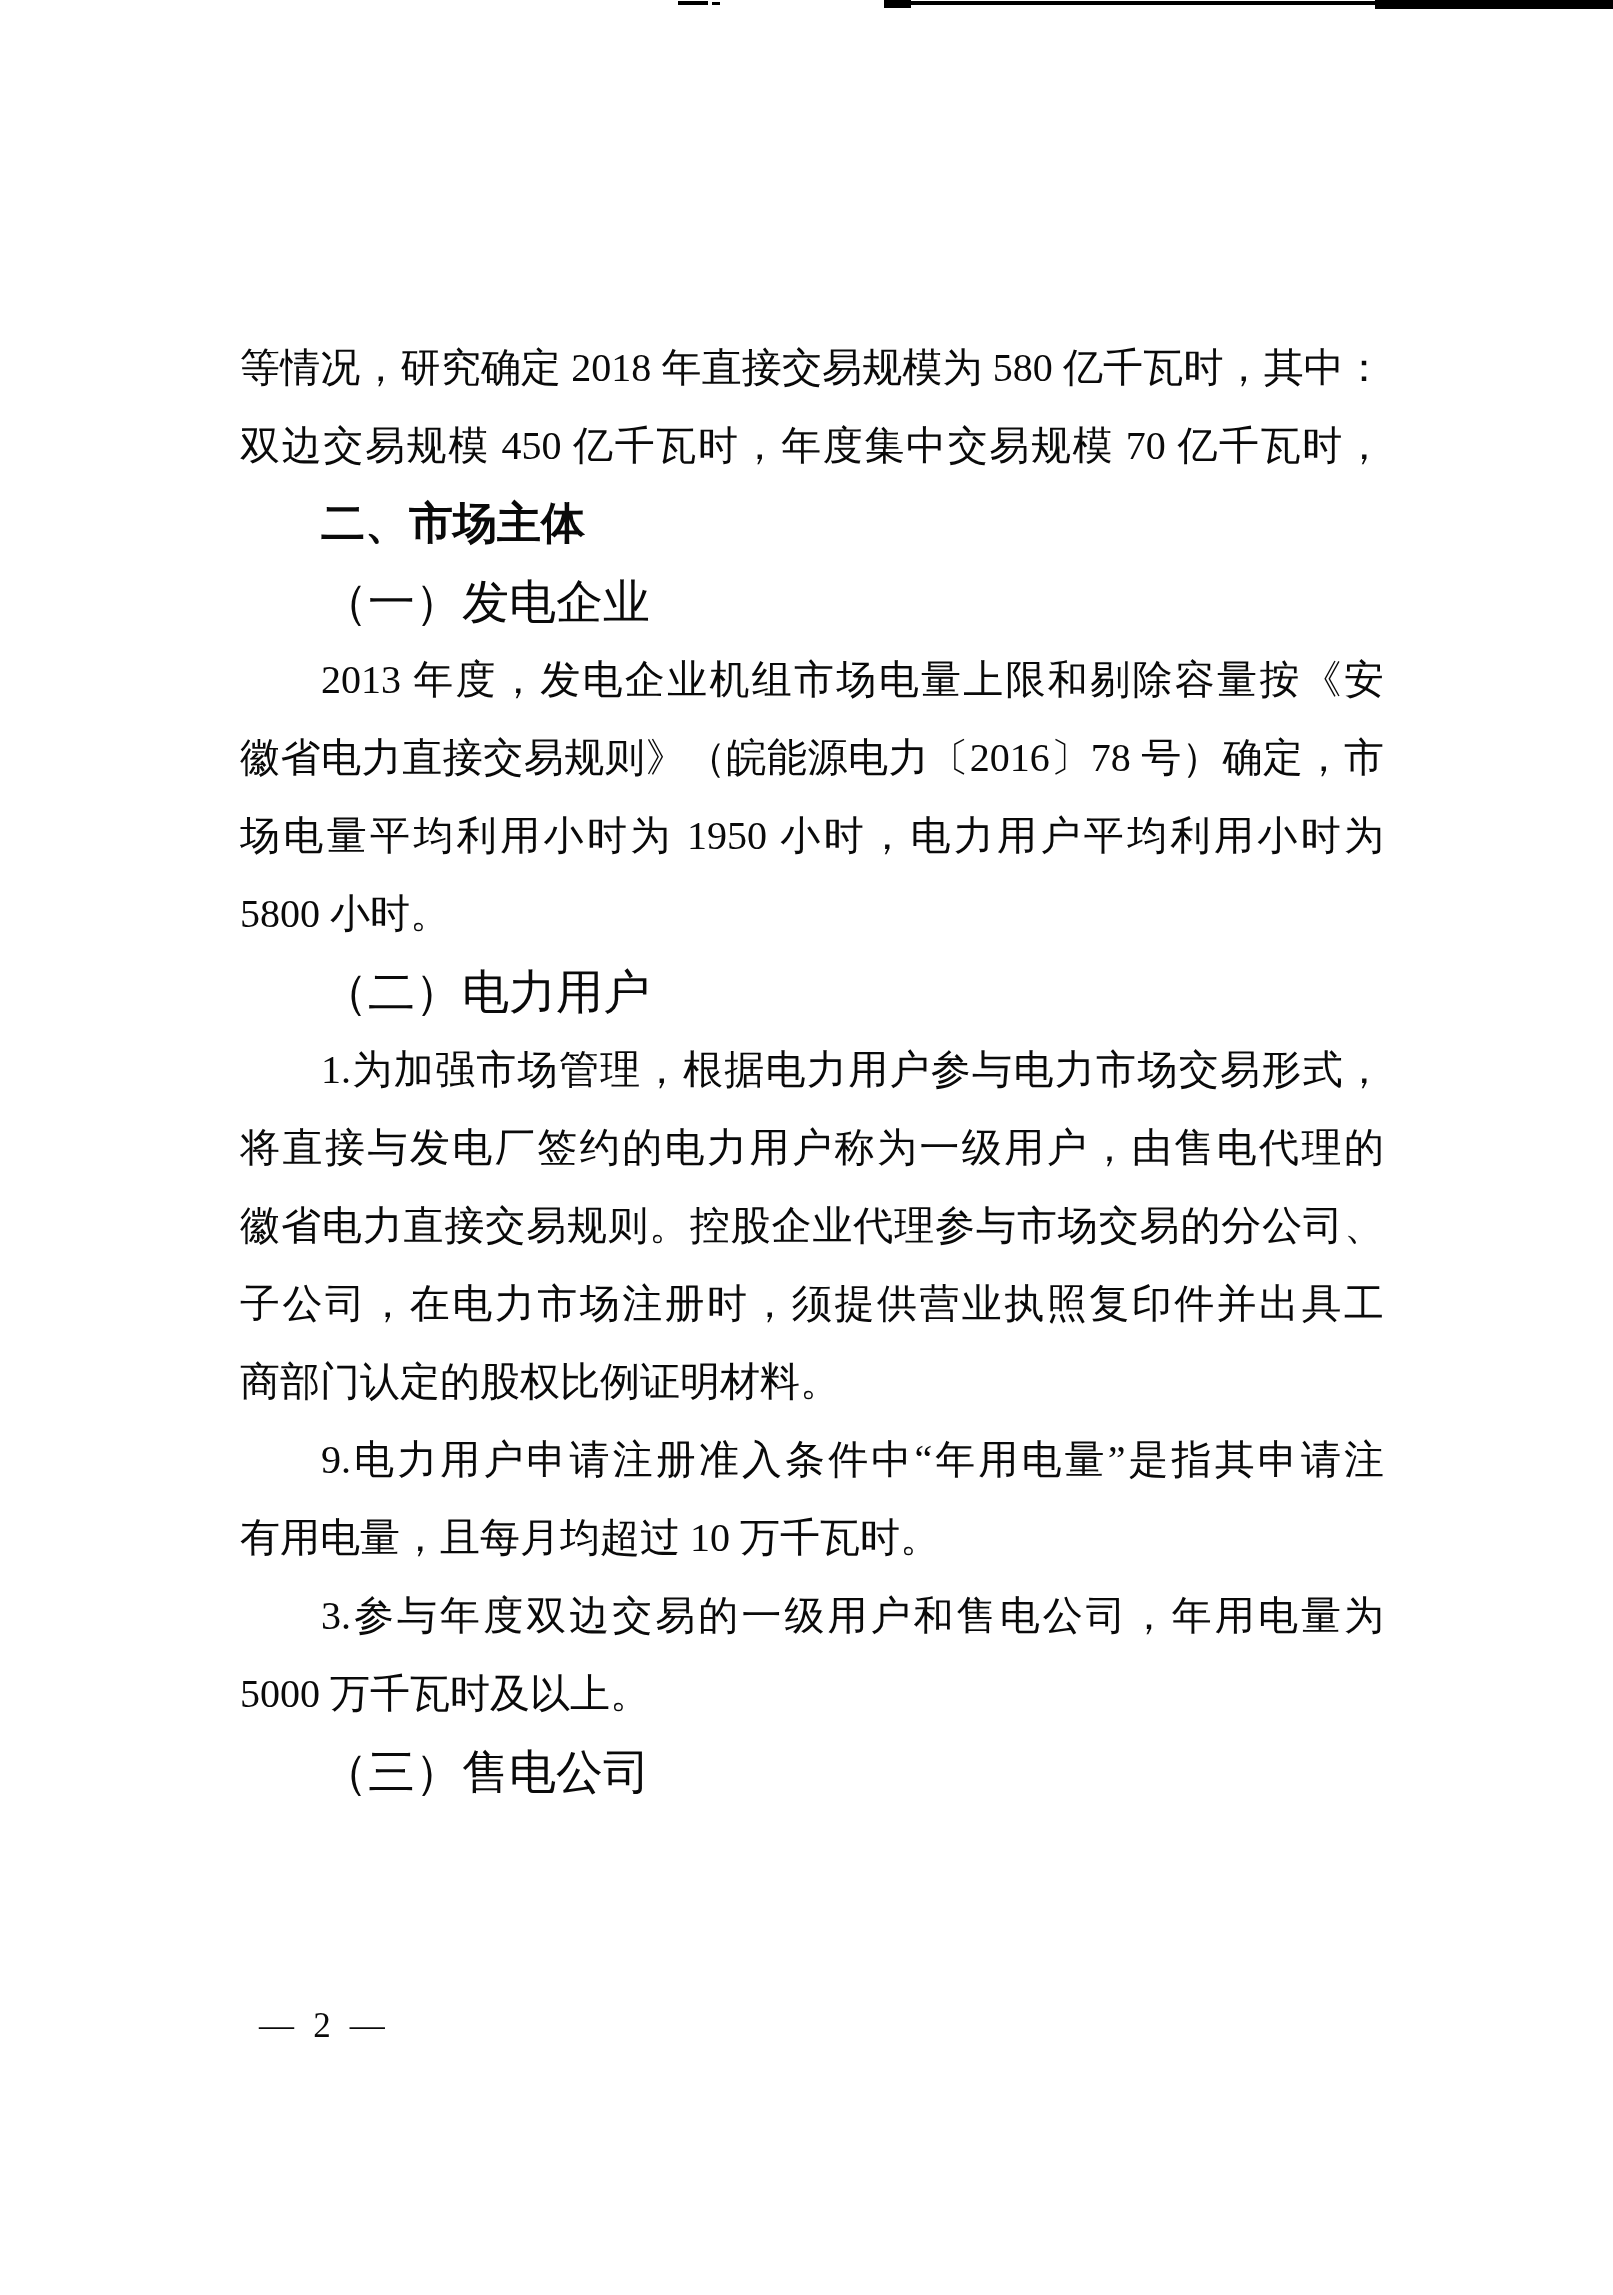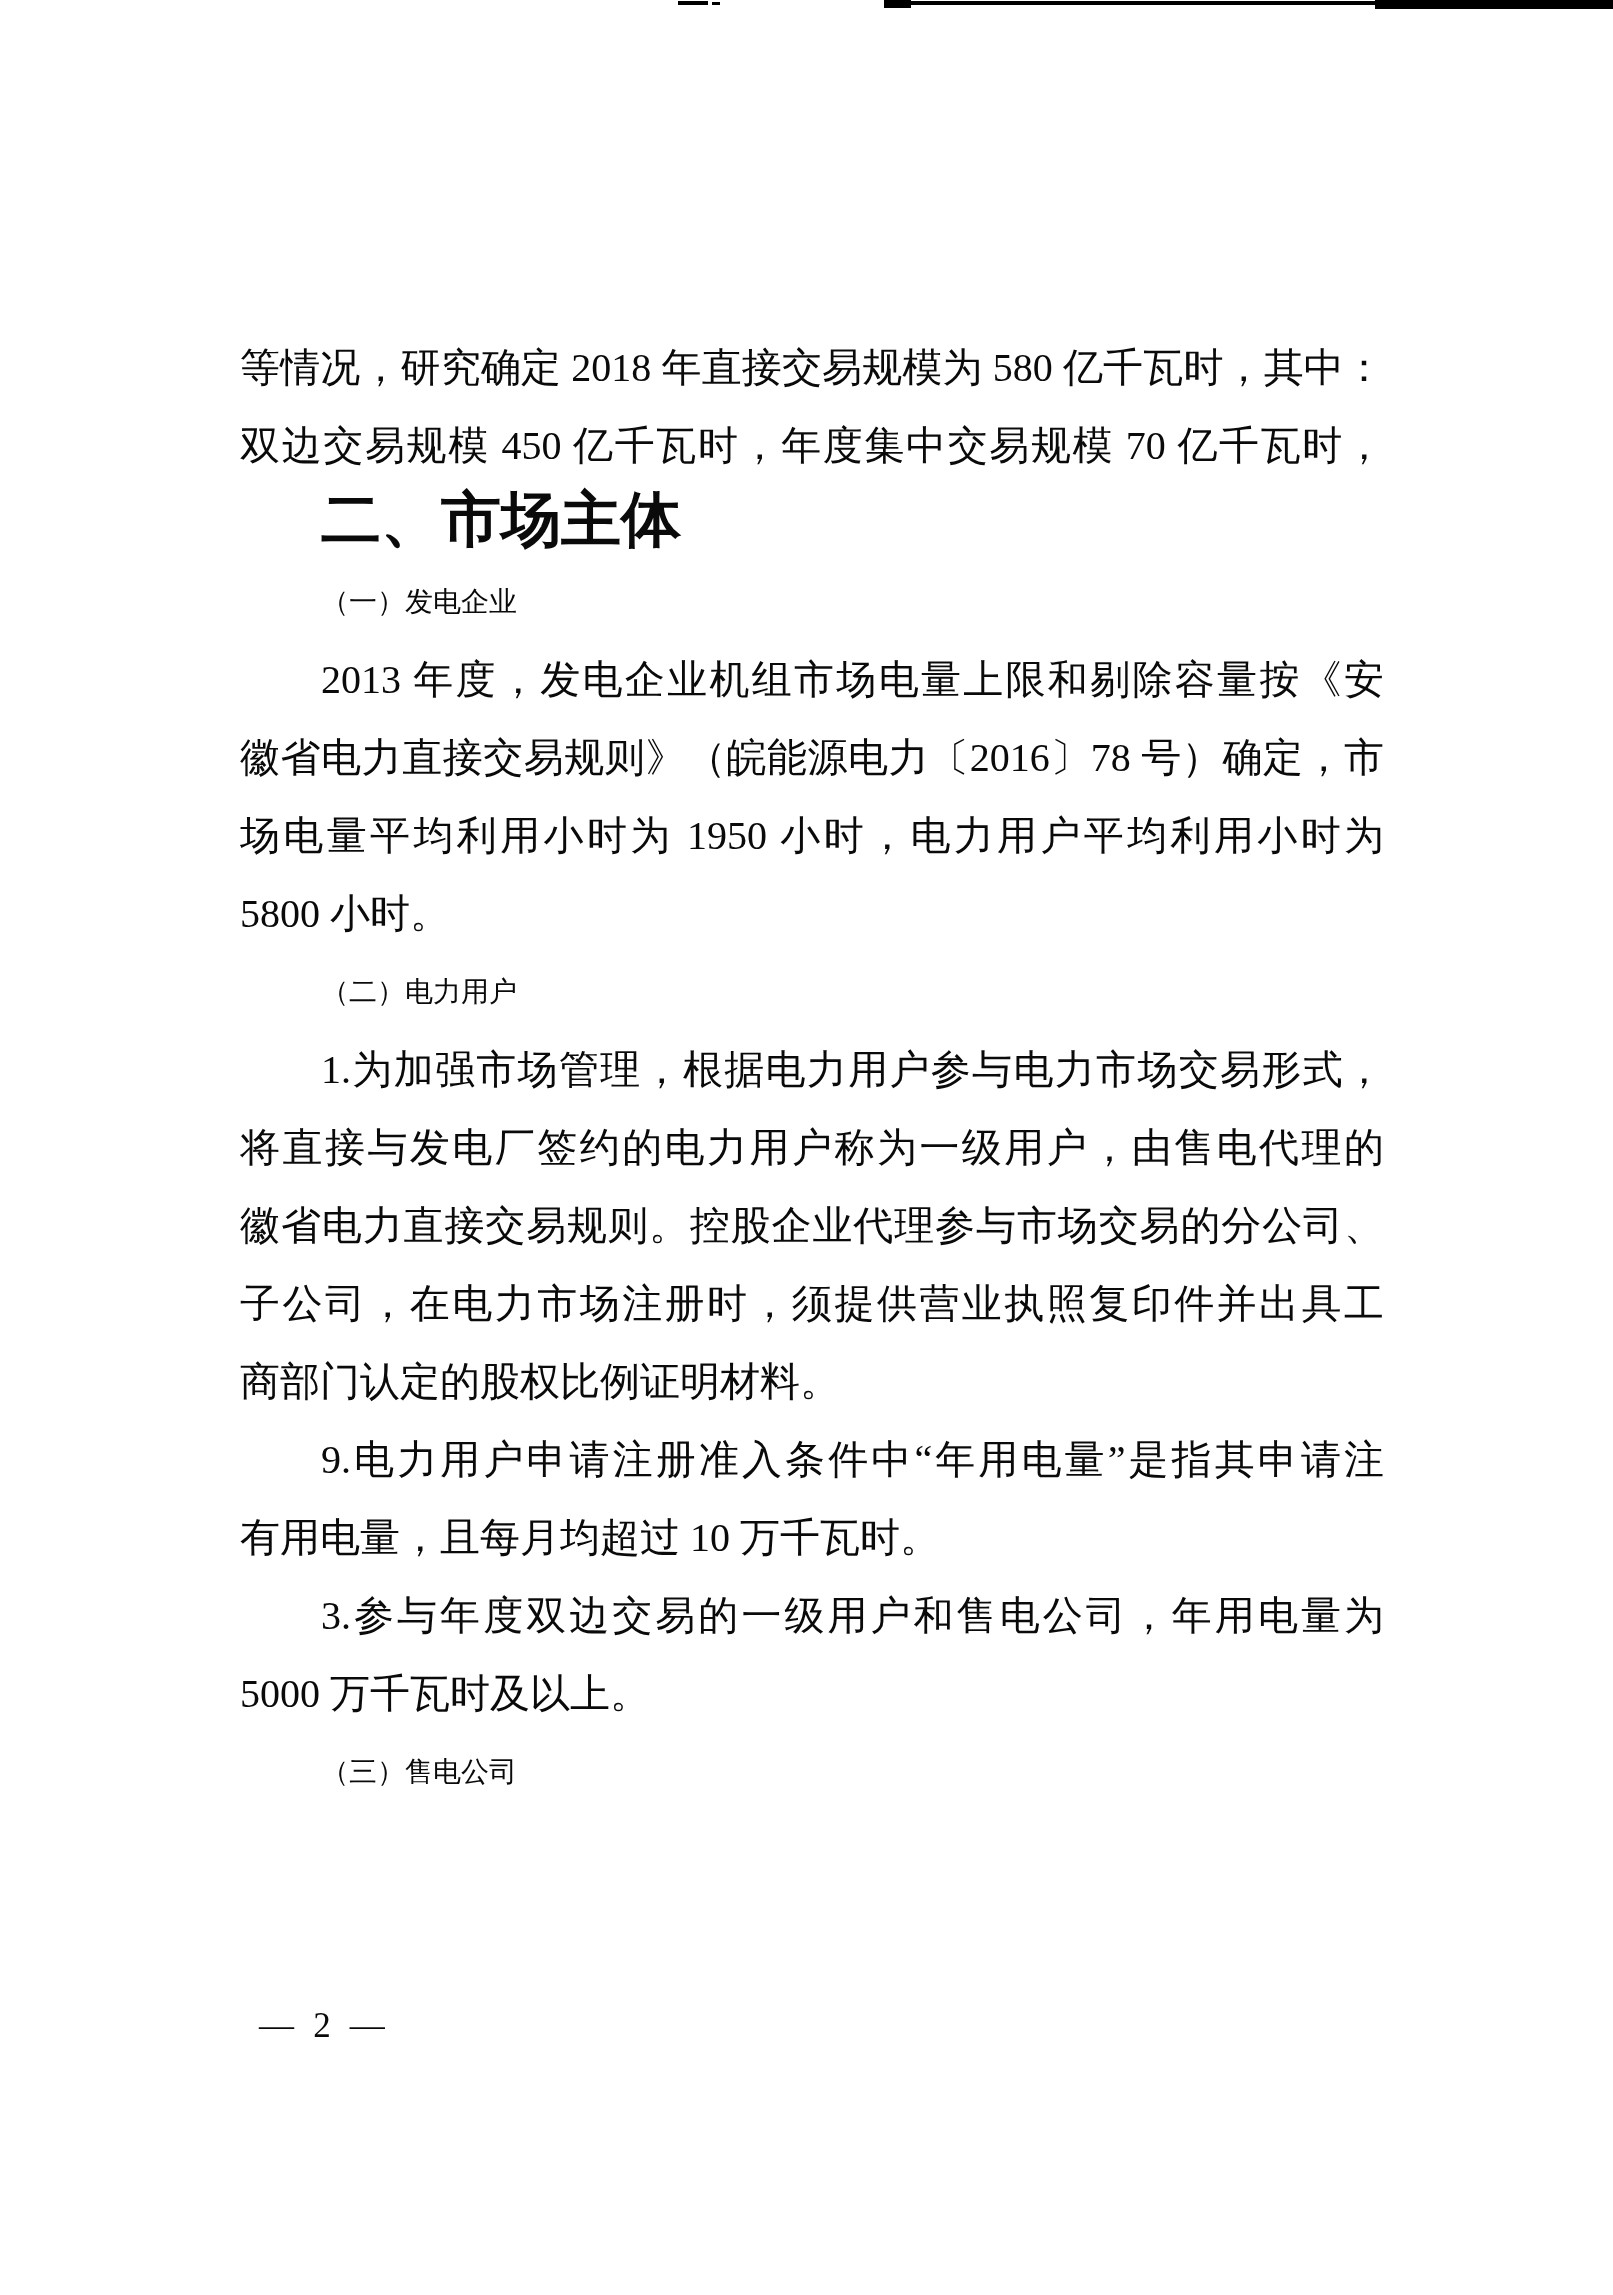--- a/index.html
+++ b/index.html
@@ -24,24 +24,24 @@
     font-size: 40px;
     text-align: justify;
     text-justify: inter-character;
     overflow: hidden;
   }
   .fill { text-align-last: justify; }
   .end  { text-align-last: left; }
   .indent { text-indent: 81px; }
   .h-bold {
     font-weight: bold;
-    font-family: Liberation Mono, monospace;
-    font-size: 60px;
+    font-family: Liberation Serif, serif;
+    font-size: 44px;
   }
-  .h-kai { font-size: 28px; }
+  .h-kai { font-size: 47px; }
   .pagenum {
     position: absolute;
     left: 259px;
     top: 2006px;
     font-size: 35px;
     letter-spacing: 5.2px;
     line-height: 39px;
   }
   .mark { position: absolute; background: #000000; }
   .mark-a  { left: 678px; top: 1.3px;  width: 30px;  height: 3.3px;  }

